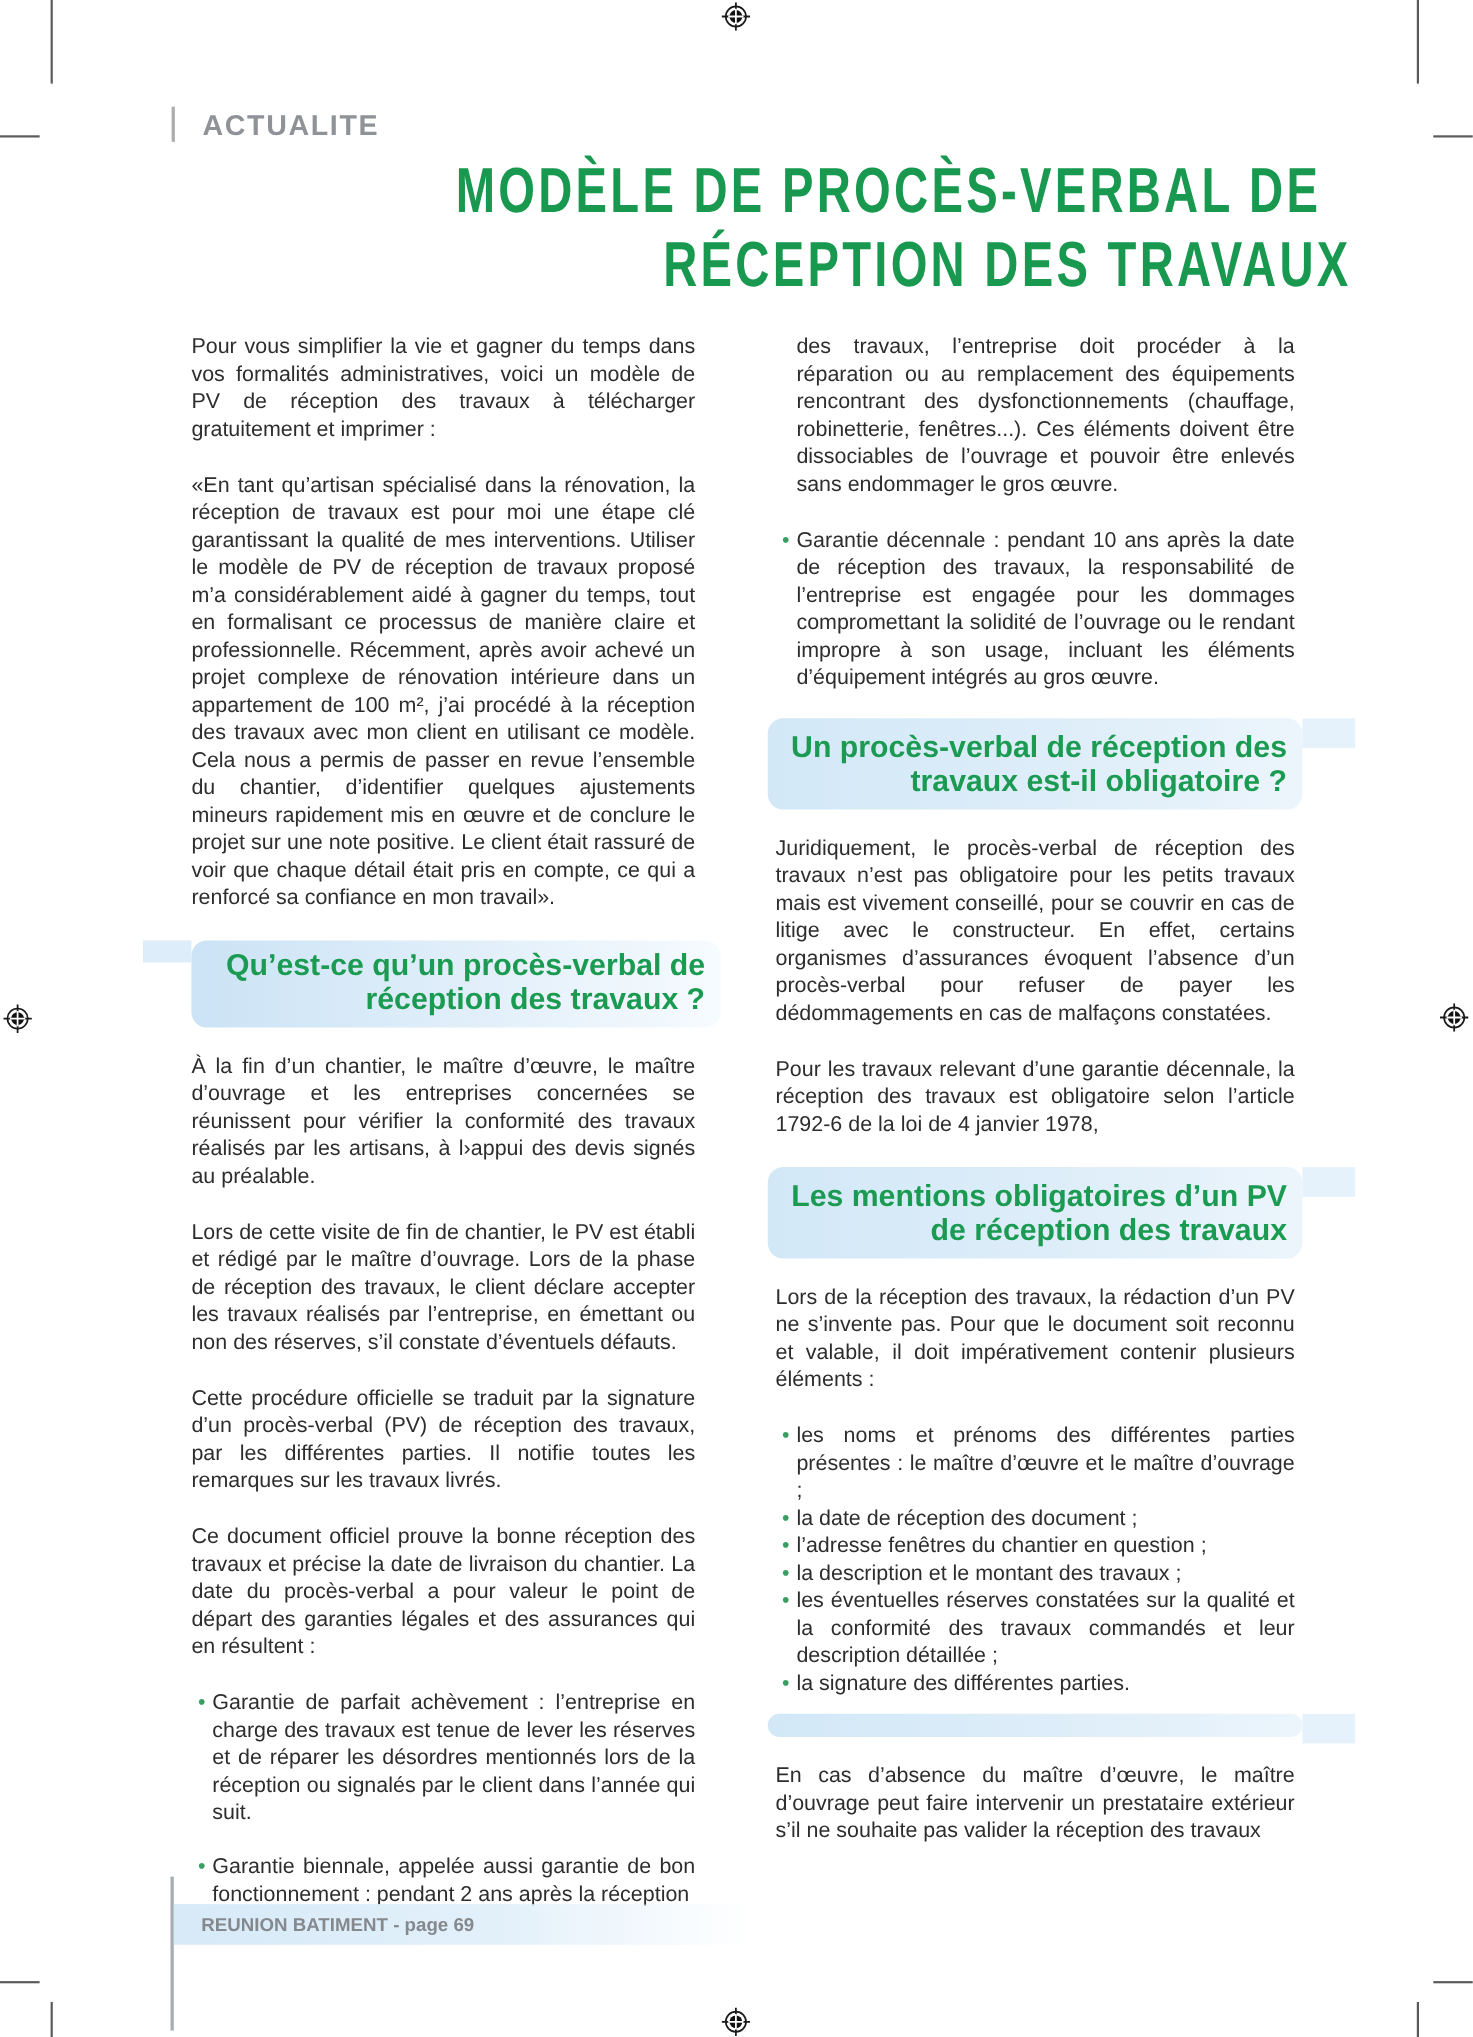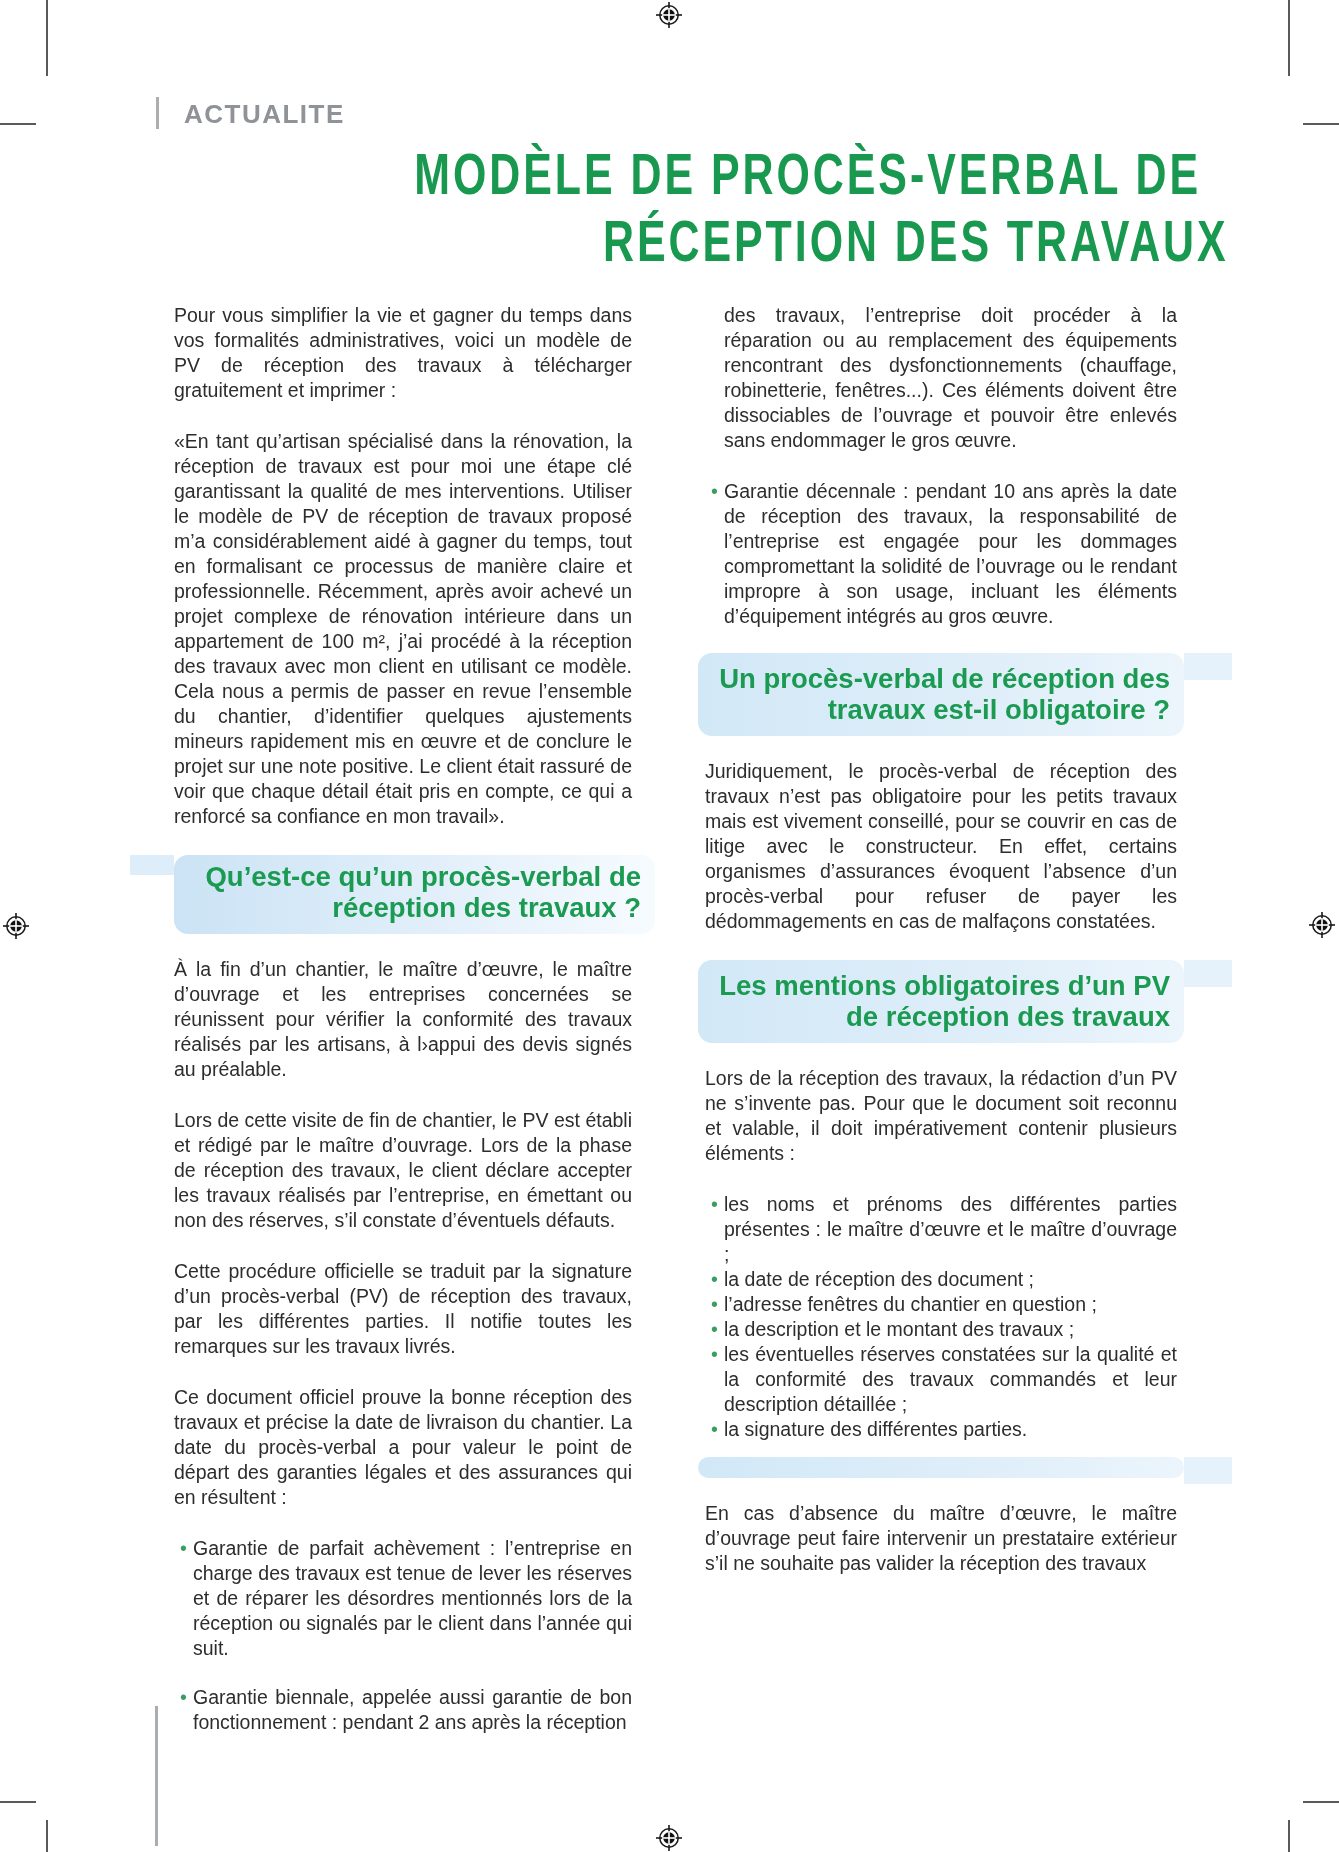--- a/index.html
+++ b/index.html
@@ -119,20 +119,21 @@
       </div>
     </div>
   <div class="col col-right">
       <p class="para indent">des travaux, l’entreprise doit procéder à la réparation ou au remplacement des équipements rencontrant des dysfonctionnements (chauffage, robinetterie, fenêtres...). Ces éléments doivent être dissociables de l’ouvrage et pouvoir être enlevés sans endommager le gros œuvre.</p>
       <div class="bullet spaced">
         <span class="dot">•</span>
         <span class="bullet-text">Garantie décennale : pendant 10 ans après la date de réception des travaux, la responsabilité de l’entreprise est engagée pour les dommages compromettant la solidité de l’ouvrage ou le rendant impropre à son usage, incluant les éléments d’équipement intégrés au gros œuvre.</span>
       </div>
       <div class="subhead subhead-right"><span class="tab tab-right"></span><span class="subhead-text">Un procès-verbal de réception des travaux est-il obligatoire ?</span></div>
       <p class="para">Juridiquement, le procès-verbal de réception des travaux n’est pas obligatoire pour les petits travaux mais est vivement conseillé, pour se couvrir en cas de litige avec le constructeur. En effet, certains organismes d’assurances évoquent l’absence d’un procès-verbal pour refuser de payer les dédommagements en cas de malfaçons constatées.</p>
+      <p class="para">Pour les travaux relevant d’une garantie décennale, la réception des travaux est obligatoire selon l’article 1792-6 de la loi de 4 janvier 1978,</p>
       <div class="subhead subhead-right"><span class="tab tab-right"></span><span class="subhead-text">Les mentions obligatoires d’un PV de réception des travaux</span></div>
       <p class="para">Lors de la réception des travaux, la rédaction d’un PV ne s’invente pas. Pour que le document soit reconnu et valable, il doit impérativement contenir plusieurs éléments :</p>
       <div class="bullet tight">
         <span class="dot">•</span>
         <span class="bullet-text">les noms et prénoms des différentes parties présentes : le maître d’œuvre et le maître d’ouvrage ;</span>
       </div>
       <div class="bullet tight">
         <span class="dot">•</span>
         <span class="bullet-text">la date de réception des document ;</span>
       </div>
@@ -150,14 +151,17 @@
       </div>
       <div class="bullet tight">
         <span class="dot">•</span>
         <span class="bullet-text">la signature des différentes parties.</span>
       </div>
       <div class="subhead subhead-right"><span class="tab tab-right"></span></div>
       <p class="para">En cas d’absence du maître d’œuvre, le maître d’ouvrage peut faire intervenir un prestataire extérieur s’il ne souhaite pas valider la réception des travaux</p>
     </div>
 
   <div class="footer-line"></div>
+  <div class="footer-bar">
+    <div class="footer-text">REUNION BATIMENT - page 69</div>
+  </div>
 
 </div>
 
 </body></html>

